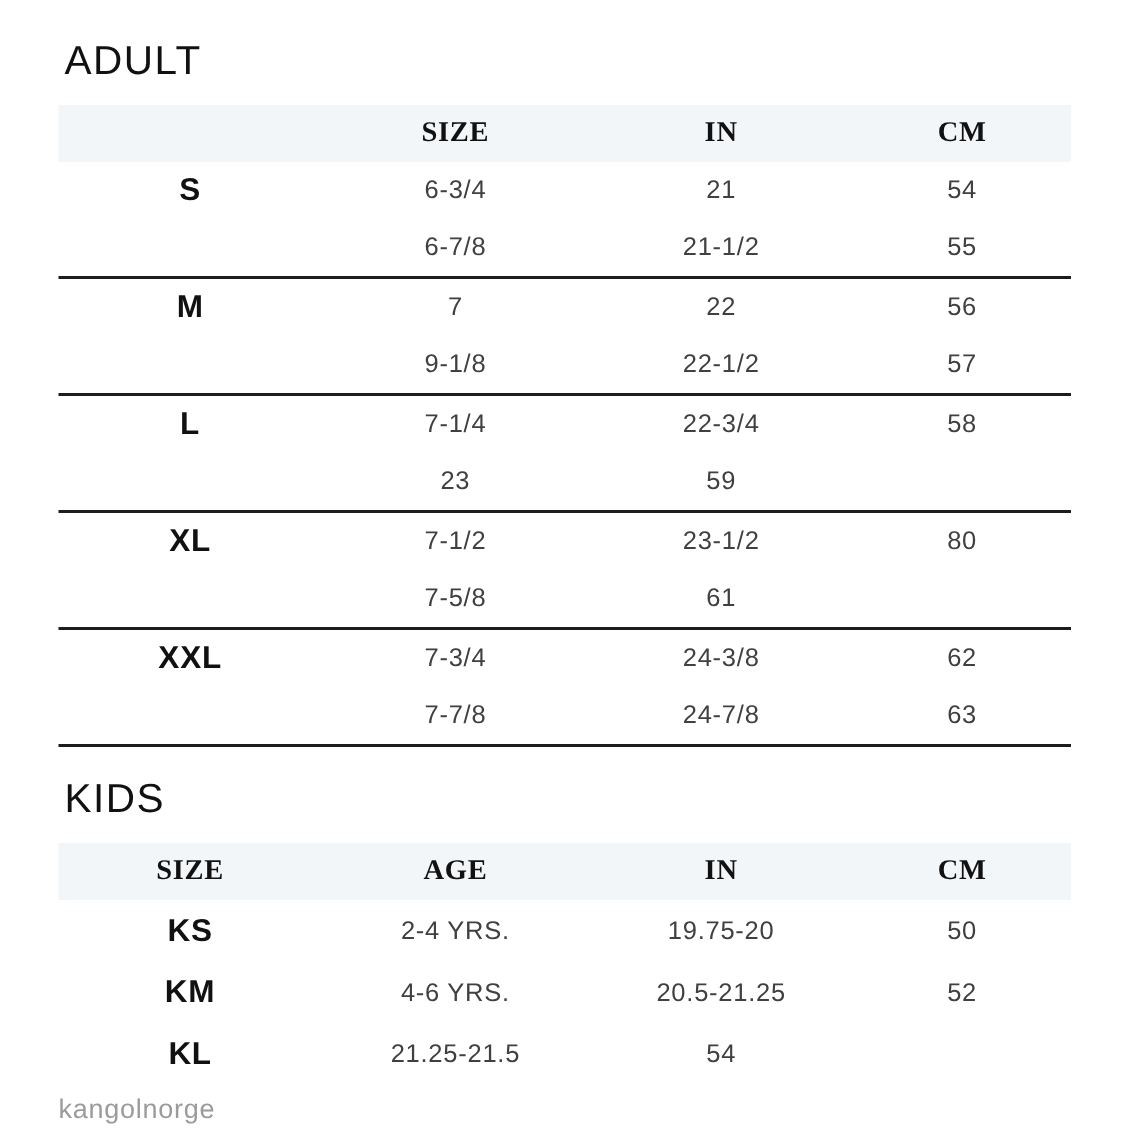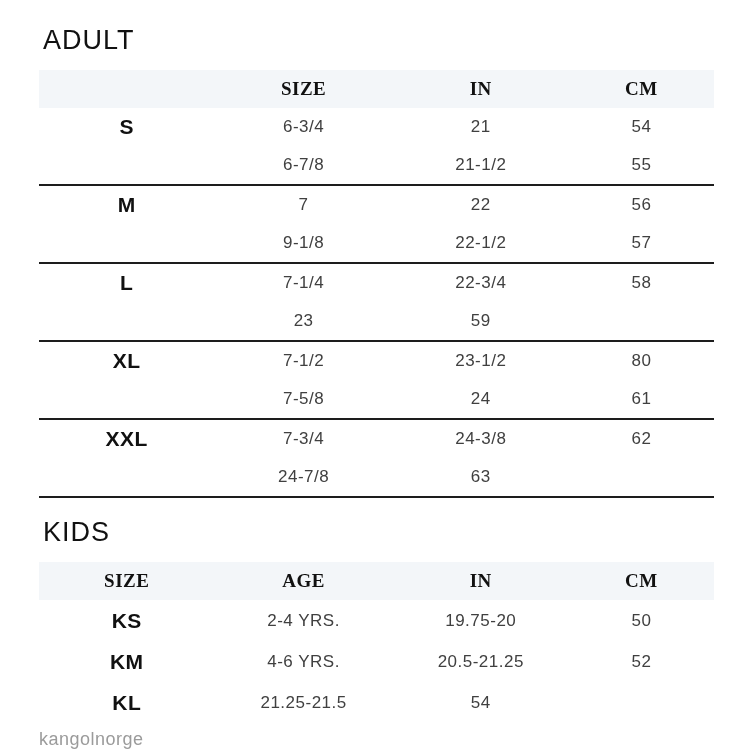--- a/index.html
+++ b/index.html
@@ -131,34 +131,34 @@
   <div class="group">
     <div class="row">
       <div class="size-label">XL</div>
       <div class="cell">7-1/2</div>
       <div class="cell">23-1/2</div>
       <div class="cell">80</div>
     </div>
     <div class="row">
       <div class="size-label"></div>
       <div class="cell">7-5/8</div>
-      <div class="cell">24</div>
       <div class="cell">61</div>
     </div>
   </div>
 
   <div class="group">
     <div class="row">
       <div class="size-label">XXL</div>
       <div class="cell">7-3/4</div>
       <div class="cell">24-3/8</div>
       <div class="cell">62</div>
     </div>
     <div class="row">
       <div class="size-label"></div>
+      <div class="cell">7-7/8</div>
       <div class="cell">24-7/8</div>
       <div class="cell">63</div>
     </div>
   </div>
 </div>
 
 <h1 class="section-title">KIDS</h1>
 
 <div class="size-table" id="kids-table">
   <div class="row header-row">

